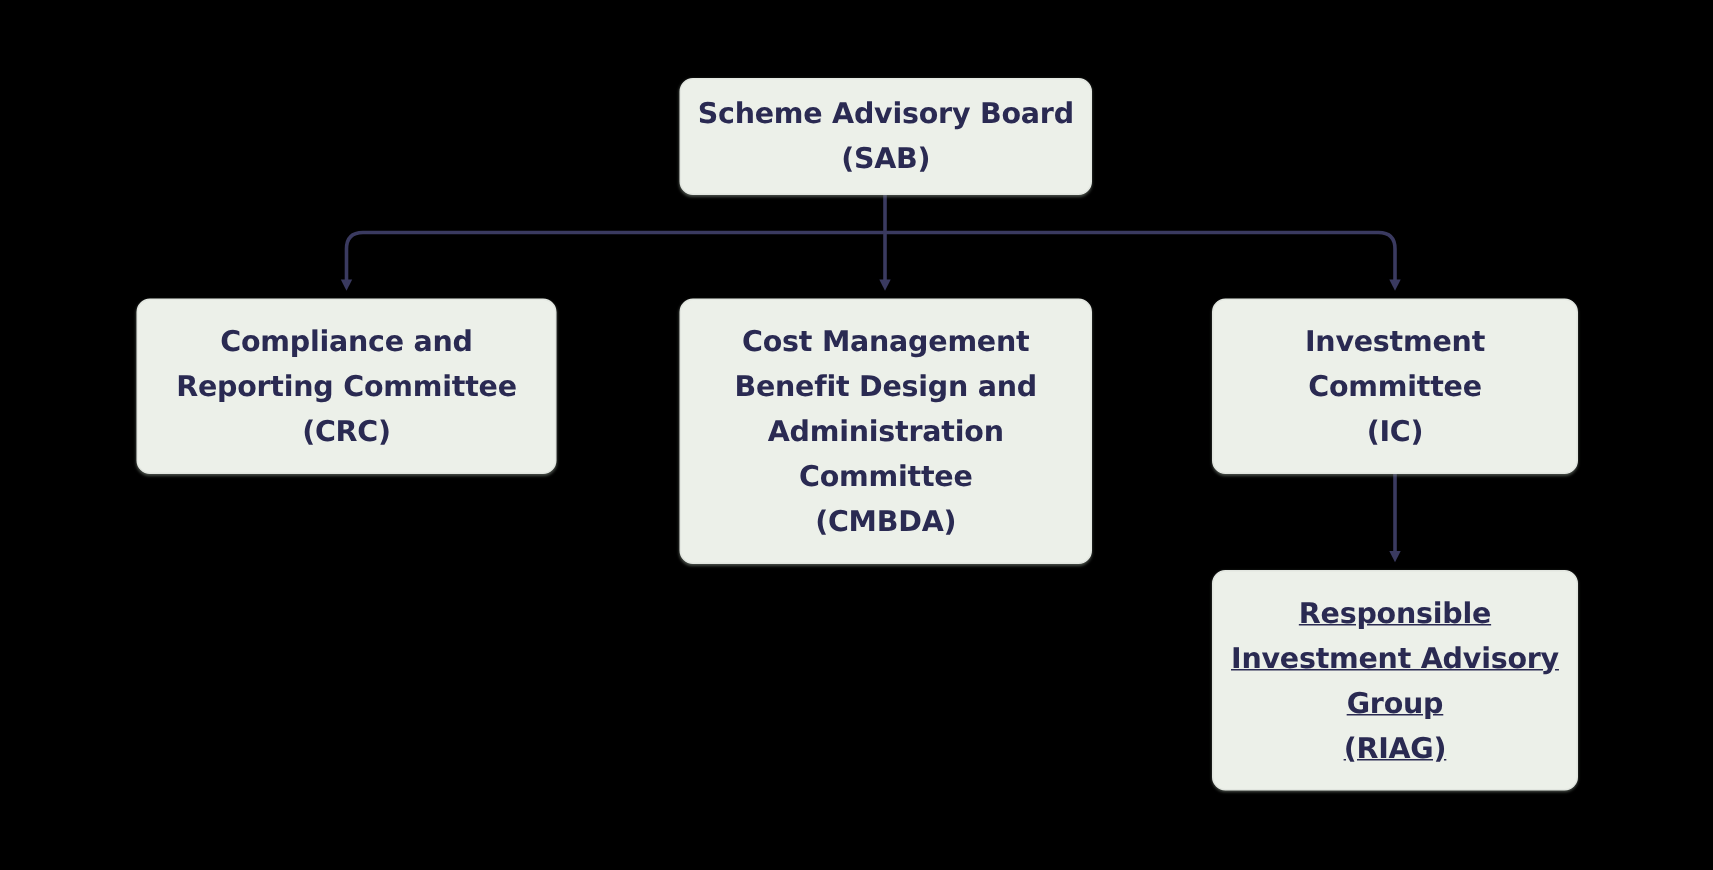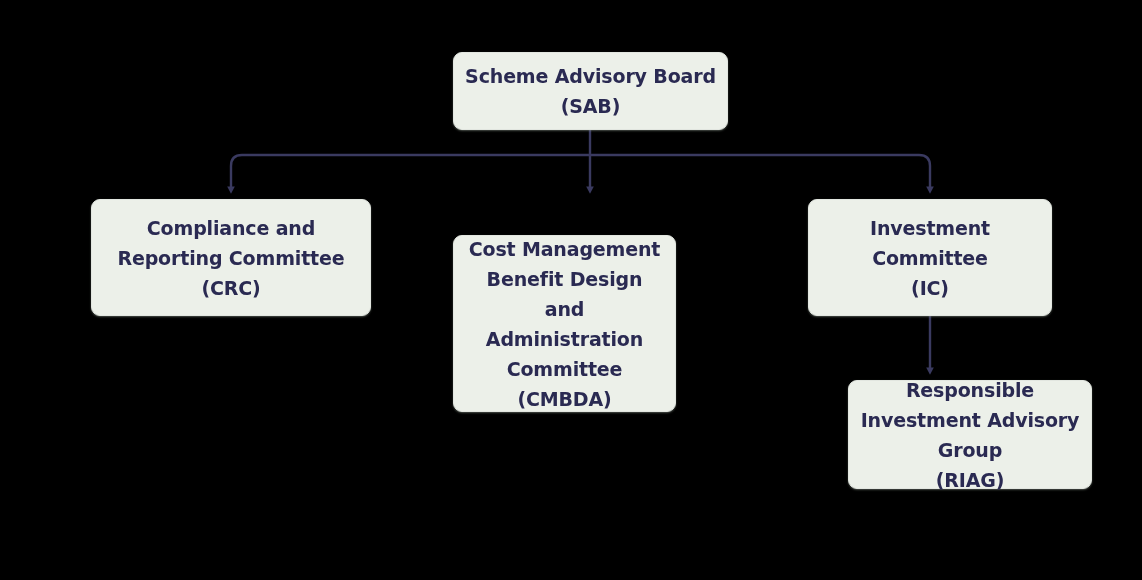--- a/index.html
+++ b/index.html
@@ -54,23 +54,23 @@
   }
 
   .node-label {
     display: block;
     white-space: pre-line;
   }
 
   
   #node-sab   { left: 453px; top: 52px;  width: 275px; height: 78px;  }
   #node-crc   { left: 91px;  top: 199px; width: 280px; height: 117px; }
-  #node-cmbda { left: 453px; top: 199px; width: 223px; height: 177px; margin-top: 36px; }
+  #node-cmbda { left: 453px; top: 199px; width: 275px; height: 177px; }
   #node-ic    { left: 808px; top: 199px; width: 244px; height: 117px; justify-content: center; }
-  #node-riag  { left: 848px; top: 380px; width: 244px; height: 109px; }
+  #node-riag  { left: 808px; top: 380px; width: 244px; height: 147px; text-decoration: underline; }
 </style>
 </head>
 <body>
 
 <div id="diagram">
 
   <svg id="connector-layer" viewBox="0 0 1142 580" width="1142" height="580" aria-hidden="true">
     <defs>
       <marker id="arrowhead" markerWidth="9" markerHeight="9" refX="4.2" refY="4.4" orient="auto" markerUnits="userSpaceOnUse">
         <path d="M0.6,0.6 L8.0,4.4 L0.6,8.2 Z" fill="#3A3A60"></path>

